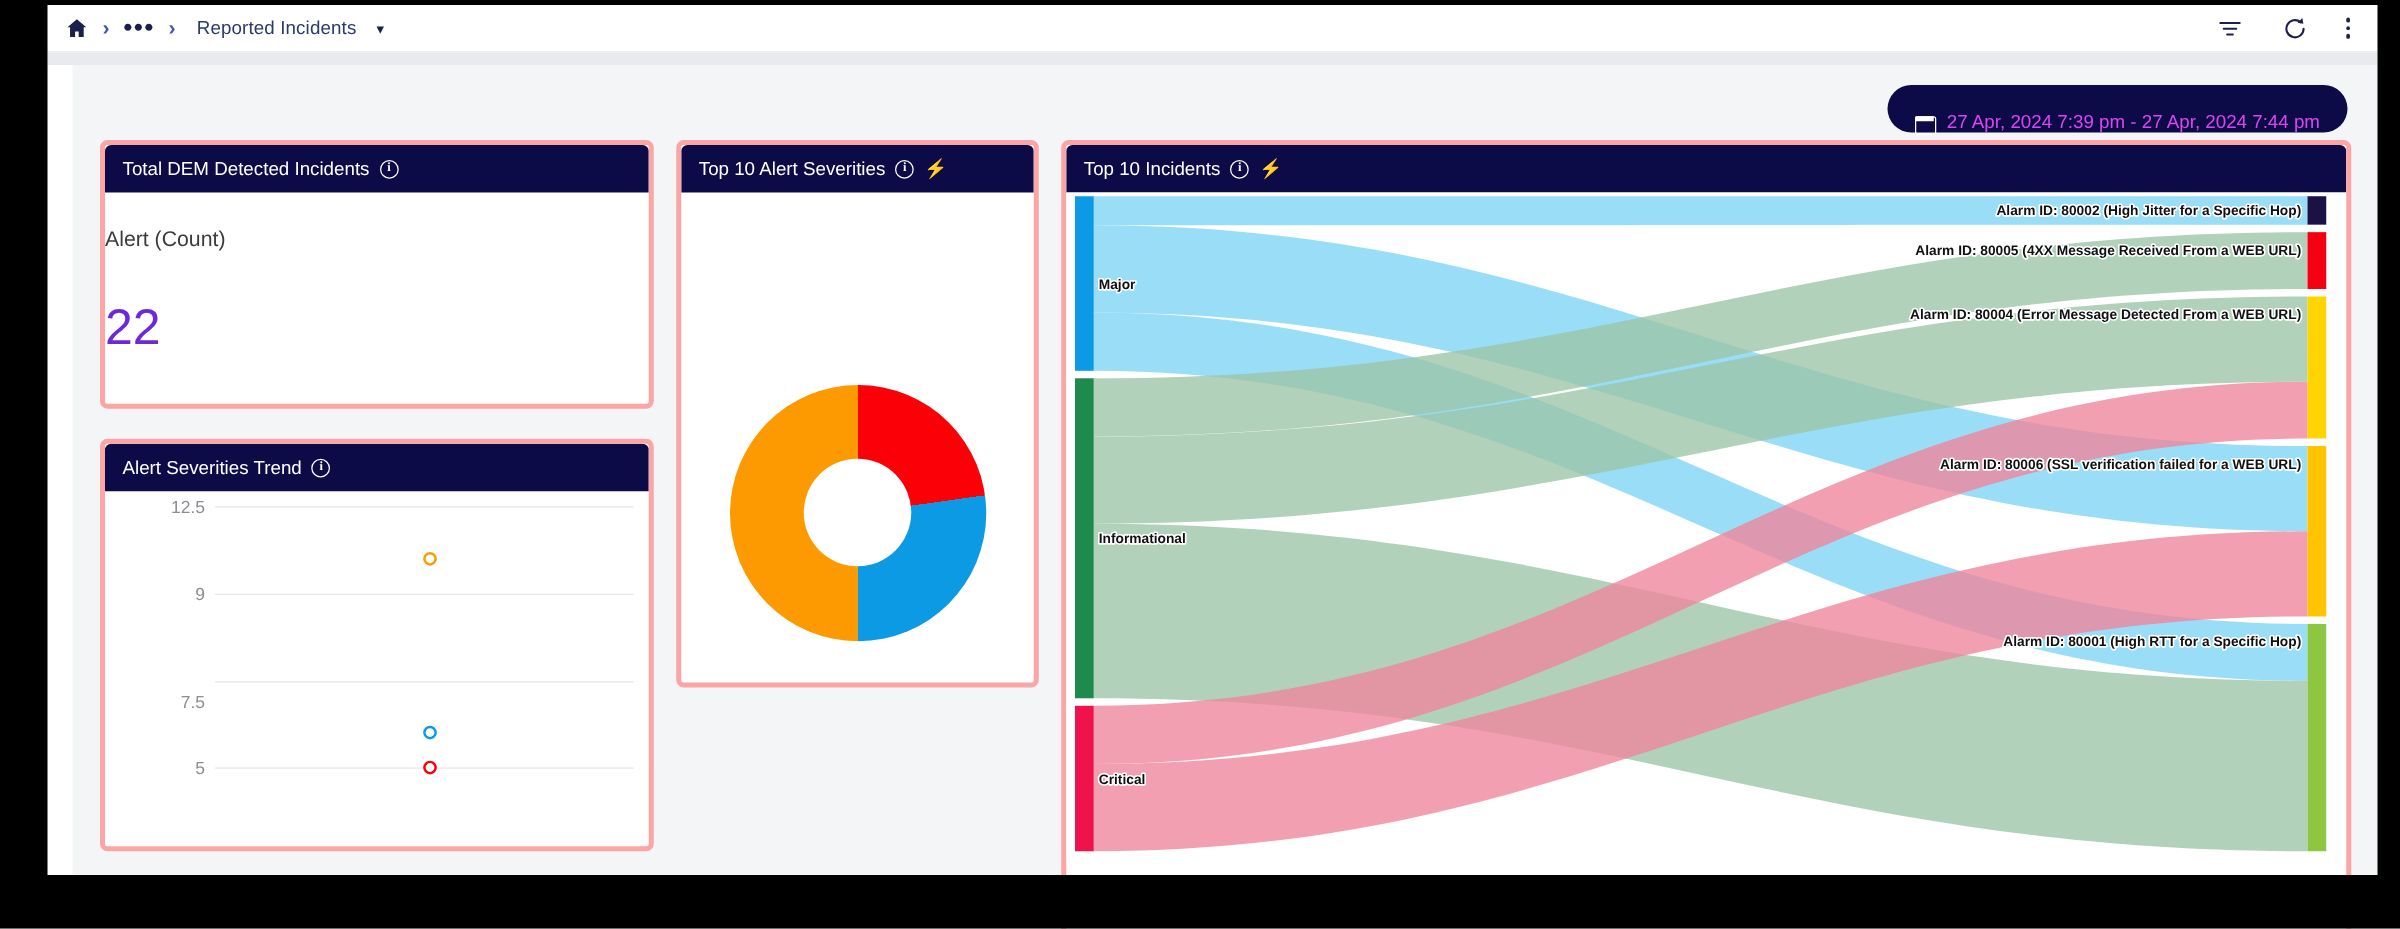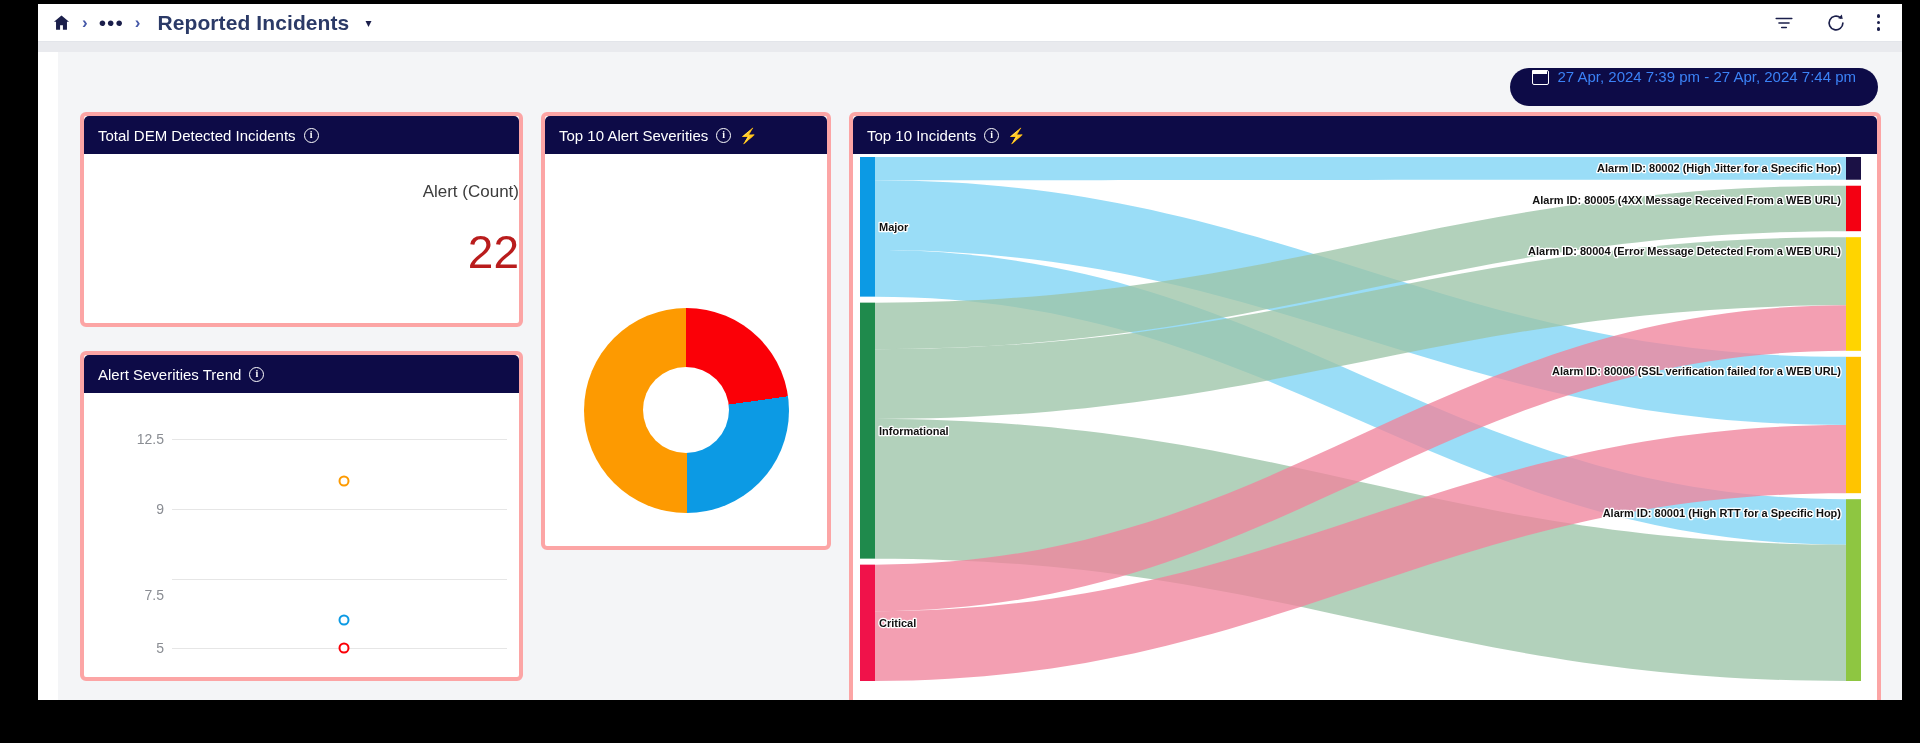--- a/index.html
+++ b/index.html
@@ -22,44 +22,44 @@
     position:absolute; left:38px; top:4px; width:1864px; height:38px;
     background:#ffffff; display:flex; align-items:center;
     border-bottom:1px solid #e3e5ea;
     z-index:40;
   }
   .breadcrumb { display:flex; align-items:center; gap:11px; margin-left:14px; }
   .bc-icon { color:#1b1f4b; display:flex; align-items:center; }
   .bc-sep { color:#4558a8; font-size:17px; font-weight:600; line-height:1; }
   .bc-dots { color:#1b1f4b; font-size:21px; letter-spacing:1px; line-height:10px; }
   .bc-title {
-    color:#2b3a67; font-size:21px; letter-spacing:.1px;
-    font-weight:700; margin-left:6px;
+    color:#2b3a67; font-size:15px; letter-spacing:.1px;
+    font-weight:400; margin-left:6px;
   }
   .bc-caret { color:#1b1f4b; font-size:12px; margin-left:5px; }
   .header-right { margin-left:auto; display:flex; align-items:center; gap:30px; margin-right:22px; color:#1b1f4b; }
   .hr-btn { display:flex; align-items:center; justify-content:center; cursor:pointer; }
   .kebab { display:flex; flex-direction:column; gap:3px; align-items:center; }
   .kebab i { width:3.5px; height:3.5px; border-radius:50%; background:#1b1f4b; display:block; }
 
   
   .canvas {
     position:absolute; left:38px; top:42px; width:1864px; height:658px;
     background:#f4f5f7; overflow:hidden;
   }
   .greybar { position:absolute; left:0; top:0; width:1864px; height:10px; background:#e9eaee;}
   .sidegutter { position:absolute; left:0; top:10px; width:20px; height:648px; background:#ffffff;}
 
   
   .daterange {
     position:absolute; right:24px; top:26px;
     height:38px; padding:0 22px;
     background:#0d0b47; border-radius:19px;
-    display:flex; align-items:flex-start; gap:10px;
-    color:#3b82f6; font-size:15px; white-space:nowrap;
+    display:flex; align-items:flex-end; gap:10px;
+    color:#d946ef; font-size:15px; white-space:nowrap;
     cursor:pointer; z-index:20;
   }
   .cal-ico { width:15px; height:15px; position:relative; display:inline-block; }
   .cal-ico:before{
     content:""; position:absolute; left:0; top:2px; width:15px; height:13px;
     border:1.6px solid #fff; border-radius:2px;
   }
   .cal-ico:after{
     content:""; position:absolute; left:0; top:2px; width:15px; height:3.5px;
     background:#fff; border-radius:1px 1px 0 0;
@@ -74,27 +74,27 @@
   }
   .info-ico {
     width:15px; height:15px; border:1.5px solid #fff; border-radius:50%;
     font-size:10px; line-height:12px; text-align:center; font-weight:700;
     font-family:"Liberation Serif", serif; display:inline-block;
   }
   .bolt { font-size:15px; line-height:1; }
 
   
   #card-total { left:80px; top:112px; width:443px; height:215px; }
-  .kpi-wrap { height:176px; display:flex; flex-direction:column; align-items:flex-end; padding-top:28px; }
+  .kpi-wrap { height:176px; display:flex; flex-direction:column; align-items:flex-start; padding-top:28px; }
   .kpi-label { font-size:17px; color:#3c3c3c; }
-  .kpi-value { font-size:46px; color:#b91c1c; margin-top:23px; font-weight:400; }
+  .kpi-value { font-size:40px; color:#6d28d9; margin-top:38px; font-weight:400; }
 
   
   #card-trend { left:80px; top:351px; width:443px; height:330px; }
-  .trend-body { position:relative; height:291px;margin-top:34px; }
+  .trend-body { position:relative; height:291px; }
   .gridline { position:absolute; left:88px; right:12px; height:1px; background:#e6e6e6; }
   .ytick { position:absolute; left:14px; width:66px; text-align:right; font-size:14px; color:#8a8d93; transform:translateY(-50%); }
   .pt { position:absolute; width:11px; height:11px; border-radius:50%; border:2.6px solid #000; background:#fff; transform:translate(-50%,-50%); }
 
   
   #card-donut { left:541px; top:112px; width:290px; height:438px; }
   .donut-body { height:530px; display:flex; align-items:center; justify-content:center; }
   .donut {
     width:205px; height:205px; border-radius:50%;
     background: conic-gradient(

